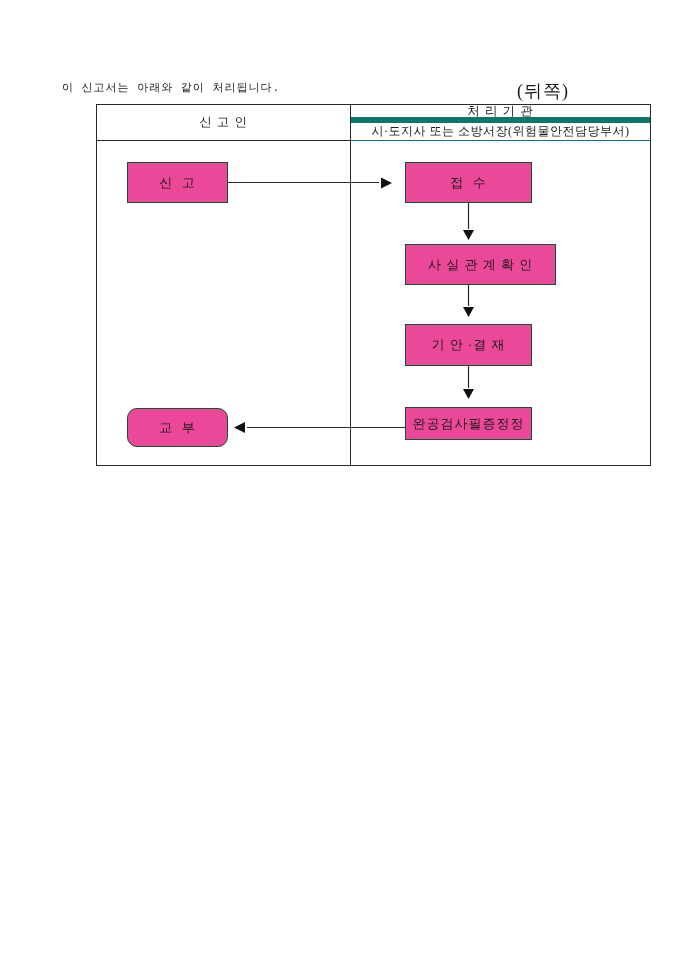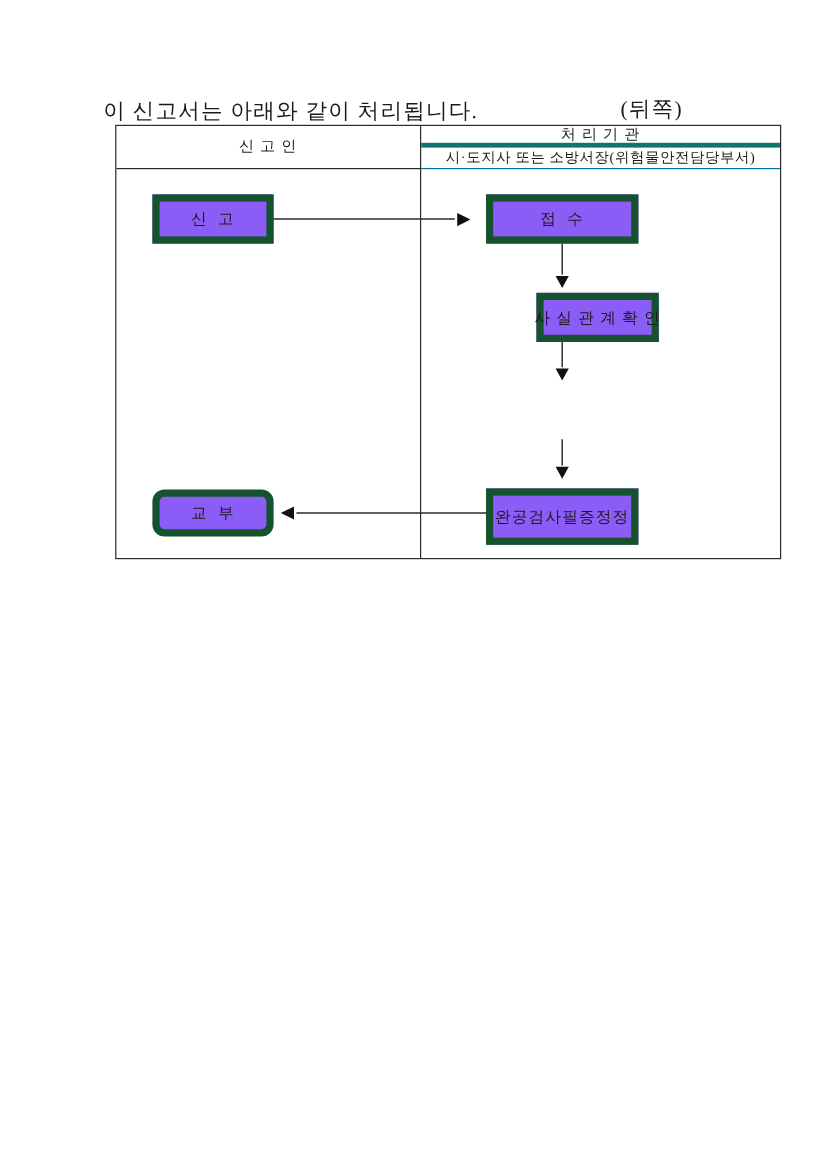--- a/index.html
+++ b/index.html
@@ -11,25 +11,26 @@
     position: relative;
     width: 680px;
     height: 962px;
     background: #ffffff;
     font-family: "Liberation Serif", "DejaVu Serif", serif;
     color: #1a1a1a;
     overflow: hidden;
   }
   .intro-text {
     position: absolute;
-    left: 86px;
+    left: 62px;
     top: 80px;
-    font-size: 18px;
+    font-size: 11px;
     letter-spacing: 1px;
     white-space: pre;
+    font-family: Liberation Mono, monospace;
   }
   .back-label {
     position: absolute;
     left: 517px;
     top: 79px;
     font-size: 18px;
     letter-spacing: 1px;
     white-space: pre;
   }
   .proc-table {
@@ -58,47 +59,47 @@
   }
   .col-divider {
     position: absolute;
     left: 253px; top: 0; bottom: 0;
     width: 0;
     border-left: 1px solid #2a2a2a;
   }
   .cell-agency {
     left: 254px; top: 0; right: 0;
     height: 18px;
-    border-bottom: 4px solid #0f766e;
+    border-bottom: 6px solid #0f766e;
     text-align: right;
   }
   .cell-agency-sub {
     left: 254px; top: 18px; right: 0;
     height: 18px;
     border-bottom: 1px solid #0369a1;
     font-size: 12px;
     letter-spacing: 0.5px;
   }
   .flow-box {
     position: absolute;
-    border: 6px solid #14532d;
-    background: #8b5cf6;
+    border: 1px solid #14532d;
+    background: #ec4899;
     display: flex;
     align-items: center;
     justify-content: center;
     font-size: 13px;
     letter-spacing: 1px;
     white-space: pre;
     box-sizing: border-box;
   }
   .box-report  { left: 127px; top: 162px; width: 101px; height: 41px; }
   .box-receipt { left: 405px; top: 162px; width: 127px; height: 41px; }
-  .box-fact    { left: 405px; top: 244px; width: 102px; height: 41px; margin-left: 42px; }
+  .box-fact    { left: 405px; top: 244px; width: 151px; height: 41px; }
   .box-draft   { left: 405px; top: 324px; width: 127px; height: 42px; }
-  .box-cert    { left: 405px; top: 407px; width: 127px; height: 47px; }
+  .box-cert    { left: 405px; top: 407px; width: 127px; height: 33px; }
   .box-issue   { left: 127px; top: 408px; width: 101px; height: 39px; border-radius: 10px; }
   .arrow-layer {
     position: absolute;
     left: 0; top: 0;
     width: 680px; height: 962px;
     pointer-events: none;
   }
 </style>
 </head>
 <body>
@@ -115,20 +116,21 @@
     <div class="cell cell-agency">처 리 기 관</div>
     <div class="cell cell-agency-sub">시·도지사 또는 소방서장(위험물안전담당부서)</div>
   </div>
 
   <div class="flow-box box-report">신  고</div>
 
   <div class="flow-box box-receipt">접  수</div>
 
   <div class="flow-box box-fact">사 실 관 계 확 인</div>
 
+  <div class="flow-box box-draft">기 안 ·결 재</div>
 
   <div class="flow-box box-cert">완공검사필증정정</div>
 
   <div class="flow-box box-issue">교  부</div>
 
   <svg class="arrow-layer" viewBox="0 0 680 962" xmlns="http://www.w3.org/2000/svg">
 
     <g>
       <line x1="228" y1="182.5" x2="379" y2="182.5" stroke="#2a2a2a" stroke-width="1.2"></line>
       <polygon points="381,177.5 381,188.5 392,183" fill="#111111"></polygon>

